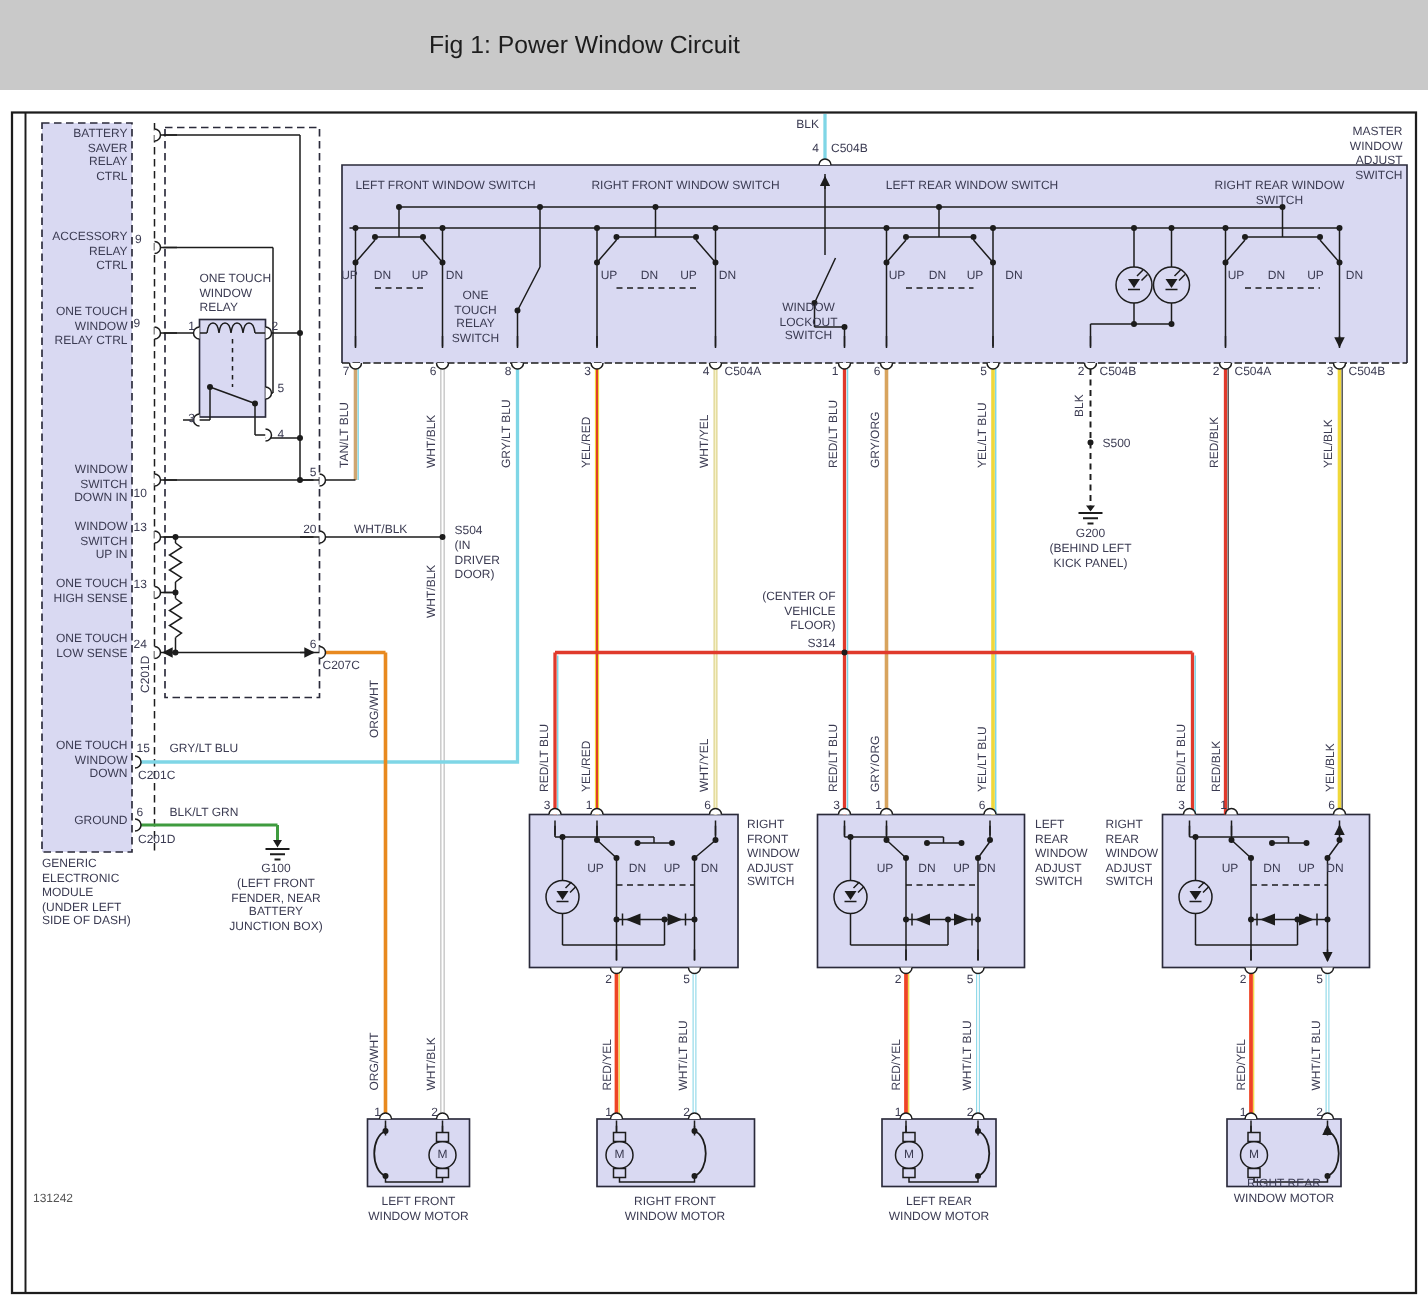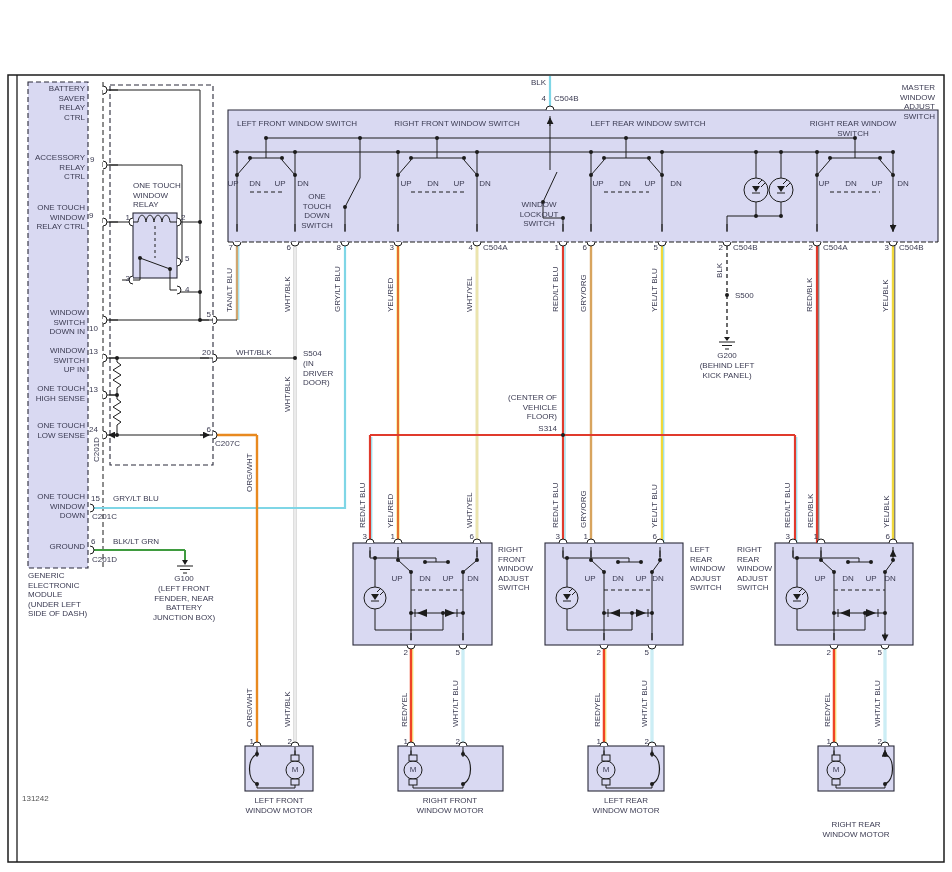--- a/index.html
+++ b/index.html
@@ -12,20 +12,23 @@
   .r{transform:translateX(-100%);text-align:right;}
   .c{transform:translateX(-50%);text-align:center;}
   .v{transform:rotate(-90deg);transform-origin:0 0;white-space:nowrap;}
   .u{}
   .dim{color:#555;}
 </style>
 </head>
 <body>
 
 <div id="stage">
+  <div id="titlebar">
+    <div id="titletext">Fig 1: Power Window Circuit</div>
+  </div>
 
   <svg width="952" height="872" viewBox="0 0 952 872">
     <defs>
       <marker id="ah" viewBox="0 0 8 8" refX="7" refY="4" markerWidth="7" markerHeight="7" orient="auto-start-reverse">
         <path d="M0,0 L8,4 L0,8 z" fill="#1c1c1c"></path>
       </marker>
     </defs>
 
     <g stroke="#1c1c1c" fill="none">
       <rect x="8" y="75" width="936" height="787" stroke-width="1.5"></rect>
@@ -272,21 +275,21 @@
 ADJUST SWITCH</div>
   <div class="t r" style="left:546px;top:78px">BLK</div>
   <div class="t r" style="left:546px;top:94px">4</div>
   <div class="t u" style="left:554px;top:94px">C504B</div>
   <div class="t c" style="left:297px;top:119px">LEFT FRONT WINDOW SWITCH</div>
   <div class="t c" style="left:457px;top:119px">RIGHT FRONT WINDOW SWITCH</div>
   <div class="t c" style="left:648px;top:119px">LEFT REAR WINDOW SWITCH</div>
   <div class="t c" style="left:853px;top:119px">RIGHT REAR WINDOW SWITCH</div>
   <div class="t c" style="left:317px;top:192px">ONE
 TOUCH
-DOWN
+RELAY
 SWITCH</div>
   <div class="t c" style="left:539px;top:200px">WINDOW
 LOCKOUT
 SWITCH</div>
   <div class="t c" style="left:233px;top:179px">UP</div>
   <div class="t c" style="left:255px;top:179px">DN</div>
   <div class="t c" style="left:280px;top:179px">UP</div>
   <div class="t c" style="left:303px;top:179px">DN</div>
   <div class="t c" style="left:406px;top:179px">UP</div>
   <div class="t c" style="left:433px;top:179px">DN</div>
@@ -418,17 +421,17 @@
   <div class="t c" style="left:413px;top:765px">M</div>
   <div class="t c" style="left:606px;top:765px">M</div>
   <div class="t c" style="left:836px;top:765px">M</div>
 
   <div class="t c" style="left:279px;top:796px">LEFT FRONT
 WINDOW MOTOR</div>
   <div class="t c" style="left:450px;top:796px">RIGHT FRONT
 WINDOW MOTOR</div>
   <div class="t c" style="left:626px;top:796px">LEFT REAR
 WINDOW MOTOR</div>
-  <div class="t c" style="left:856px;top:820px">RIGHT REAR
+  <div class="t c" style="left:856px;top:784px">RIGHT REAR
 WINDOW MOTOR</div>
 
   <div class="t dim" style="left:22px;top:794px">131242</div>
 </div>
 
 </body></html>

